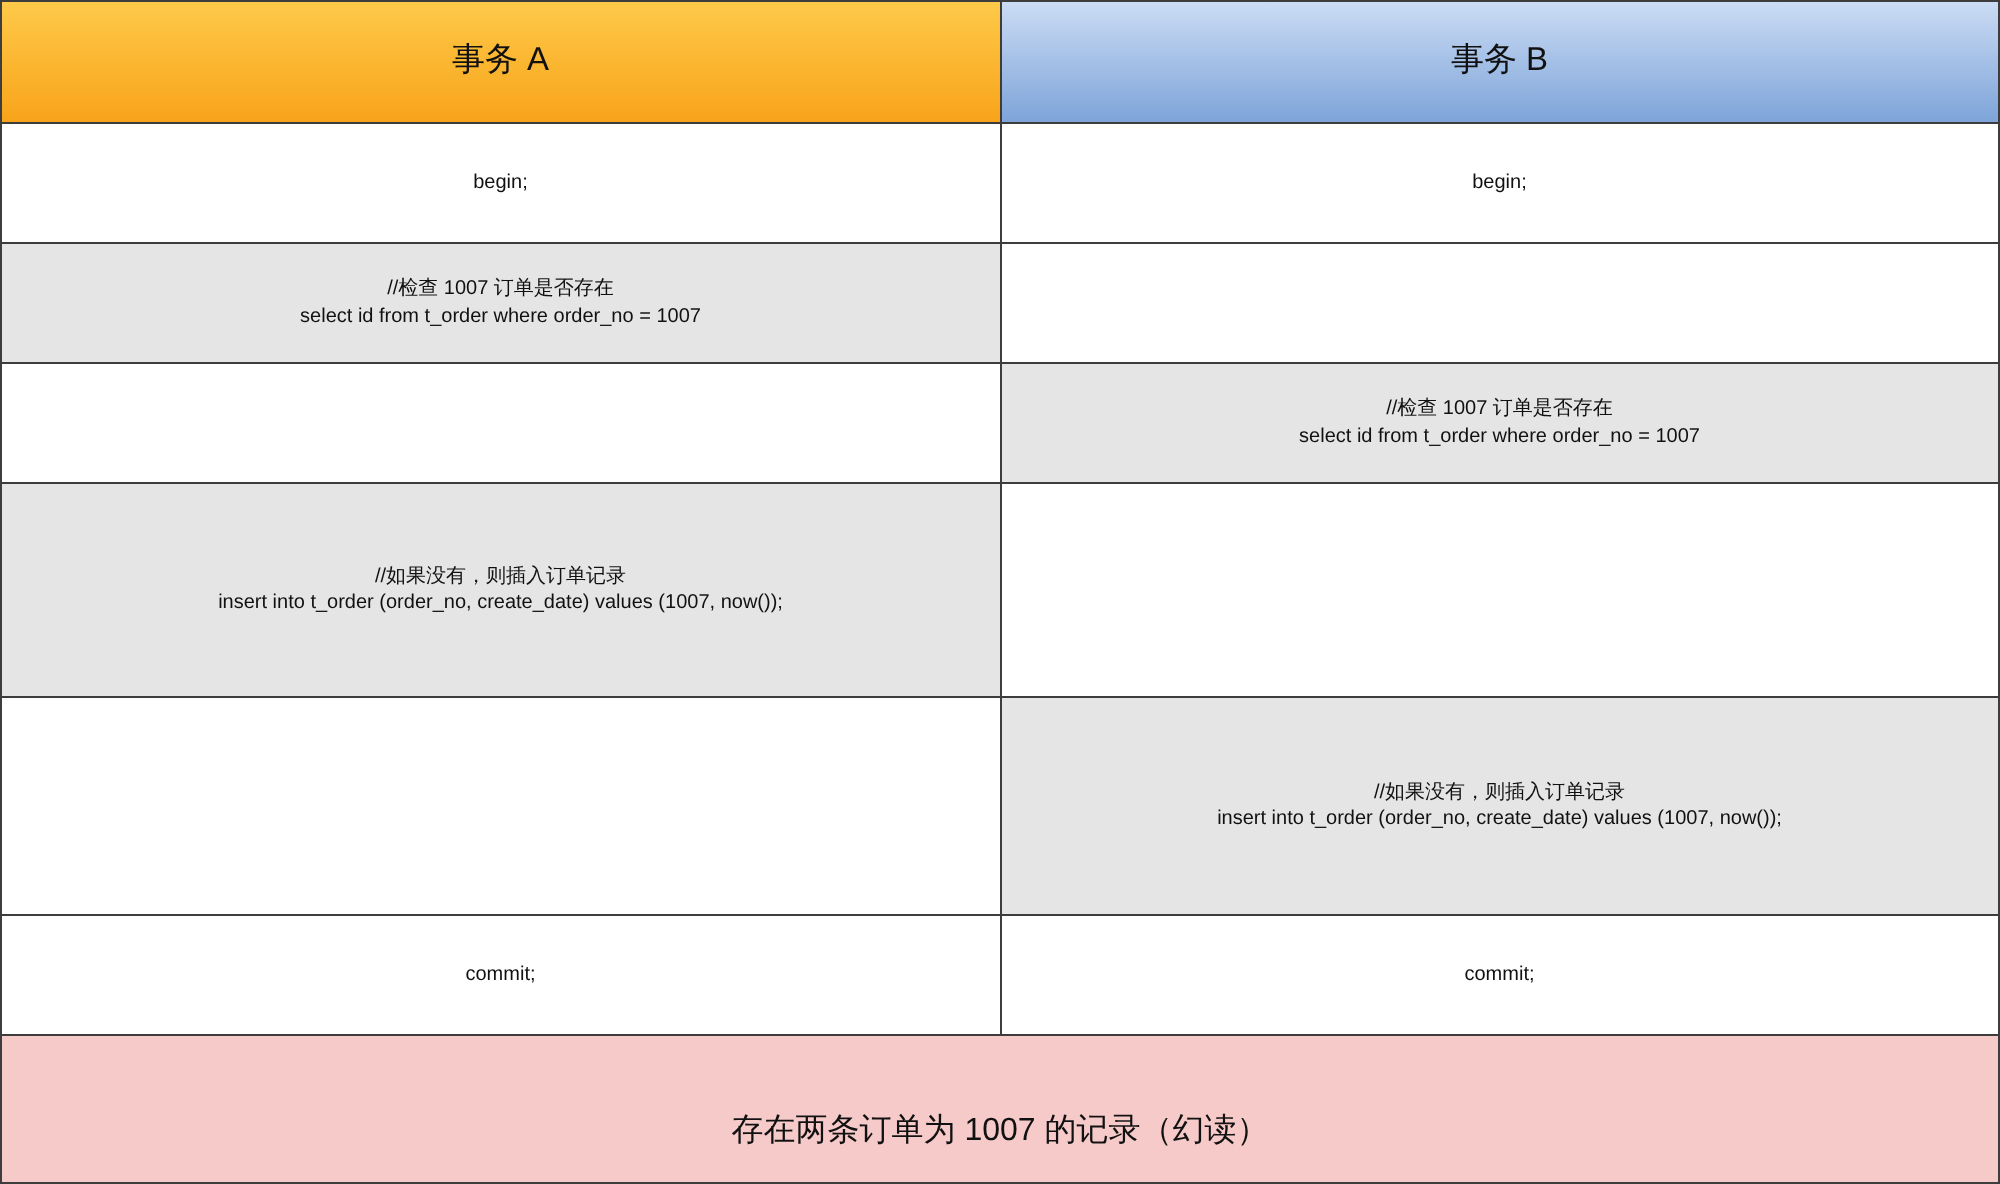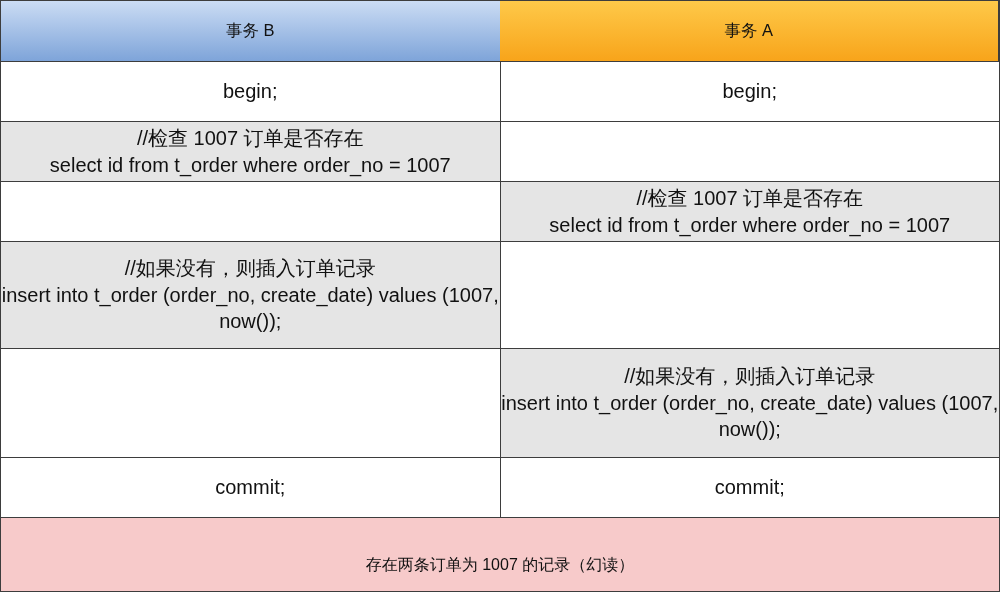--- a/index.html
+++ b/index.html
@@ -26,21 +26,21 @@
   .h60  { height: 60px; }
   .h107 { height: 107px; }
   .h109 { height: 109px; }
   .cell {
     flex: 1 1 0;
     display: flex;
     flex-direction: column;
     align-items: center;
     justify-content: center;
     text-align: center;
-    font-size: 20px;
+    font-size: 10px;
     line-height: 1.32;
     background: #ffffff;
     overflow: hidden;
   }
   .cell.first { border-right: 1.5px solid #3d3d3d; }
   .header-cell { font-size: 16.5px; }
   .header-a { background: linear-gradient(180deg, #fec949 0%, #f8a41a 100%); }
   .header-b { background: linear-gradient(180deg, #cbdcf4 0%, #7ea4d9 100%); }
   .green { background: #e5e5e5; }
   .footer-row {
@@ -59,25 +59,25 @@
     margin-top: 21px;
   }
   .line { display: block; }
 </style>
 </head>
 <body>
 
 <div class="table">
 
   <div class="row h61">
+    <div class="cell first header-cell header-a">
+      <span class="line">事务 A</span>
+    </div>
     <div class="cell header-cell header-b">
       <span class="line">事务 B</span>
-    </div>
-    <div class="cell first header-cell header-a">
-      <span class="line">事务 A</span>
     </div>
   </div>
 
   <div class="row h60">
     <div class="cell first">
       <span class="line">begin;</span>
     </div>
     <div class="cell">
       <span class="line">begin;</span>
     </div>

